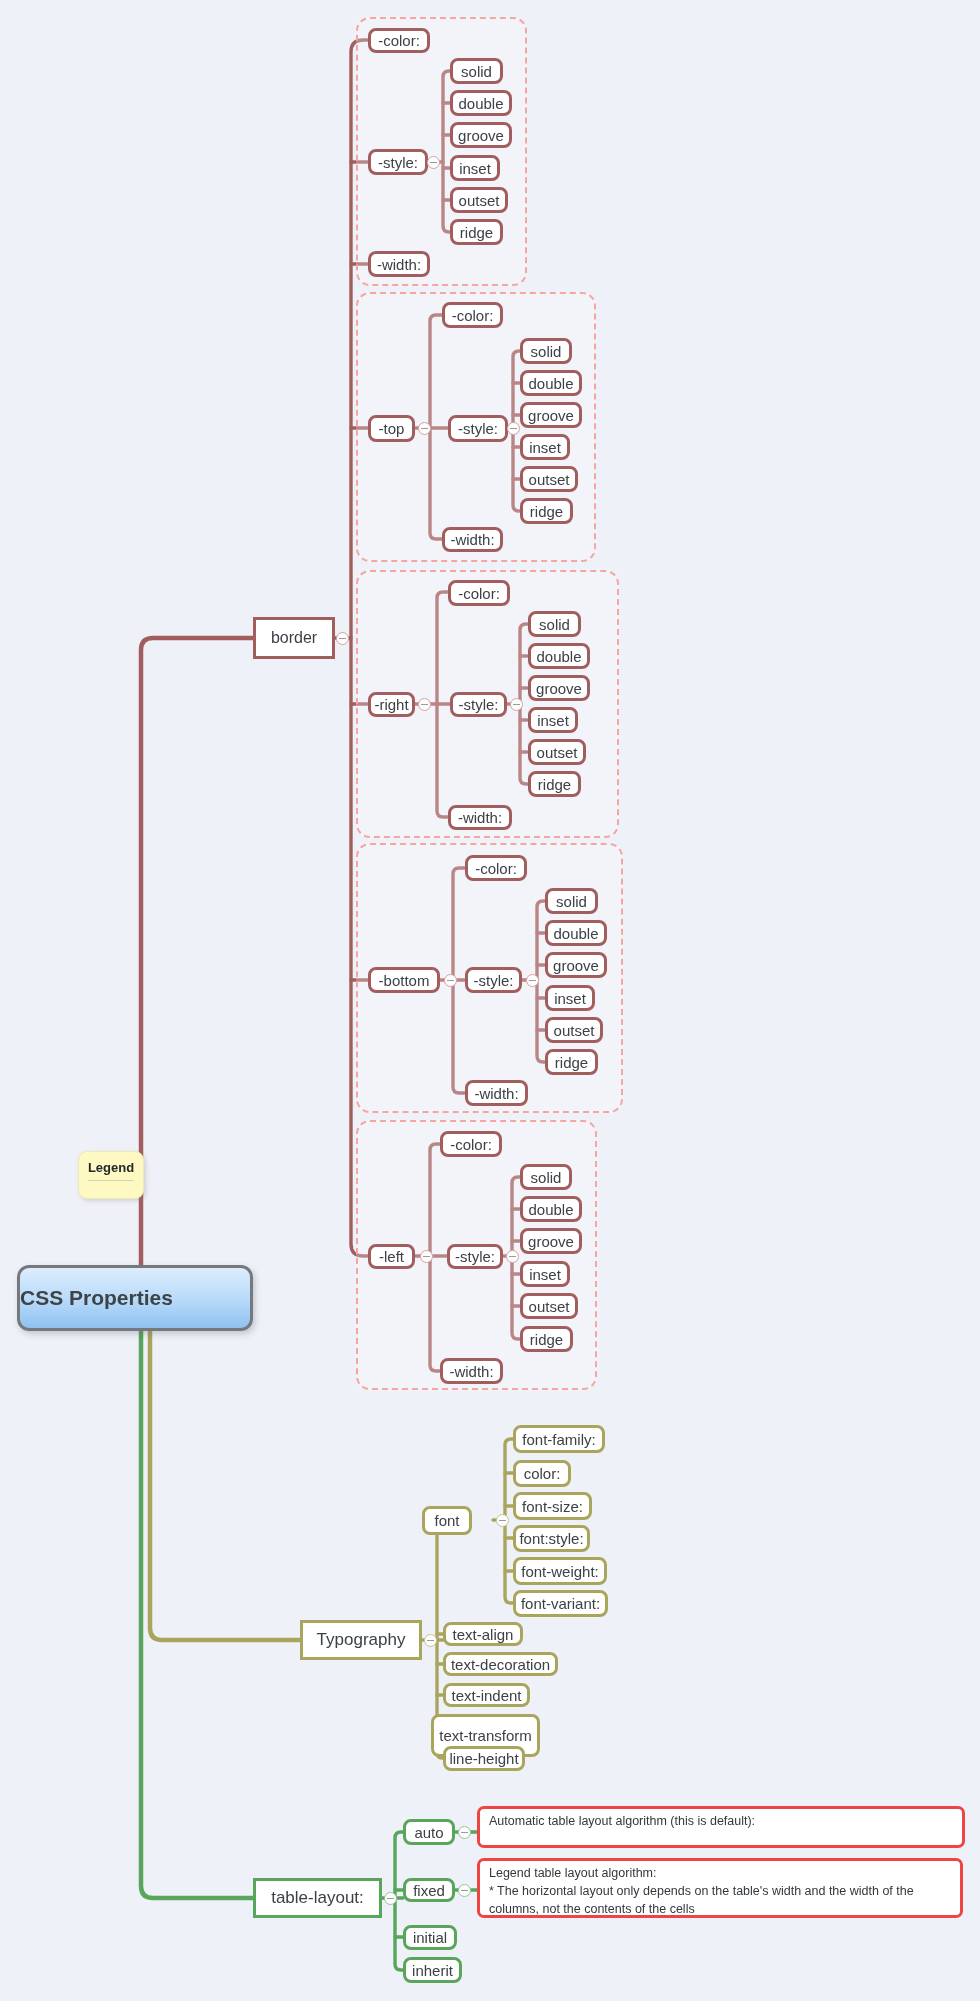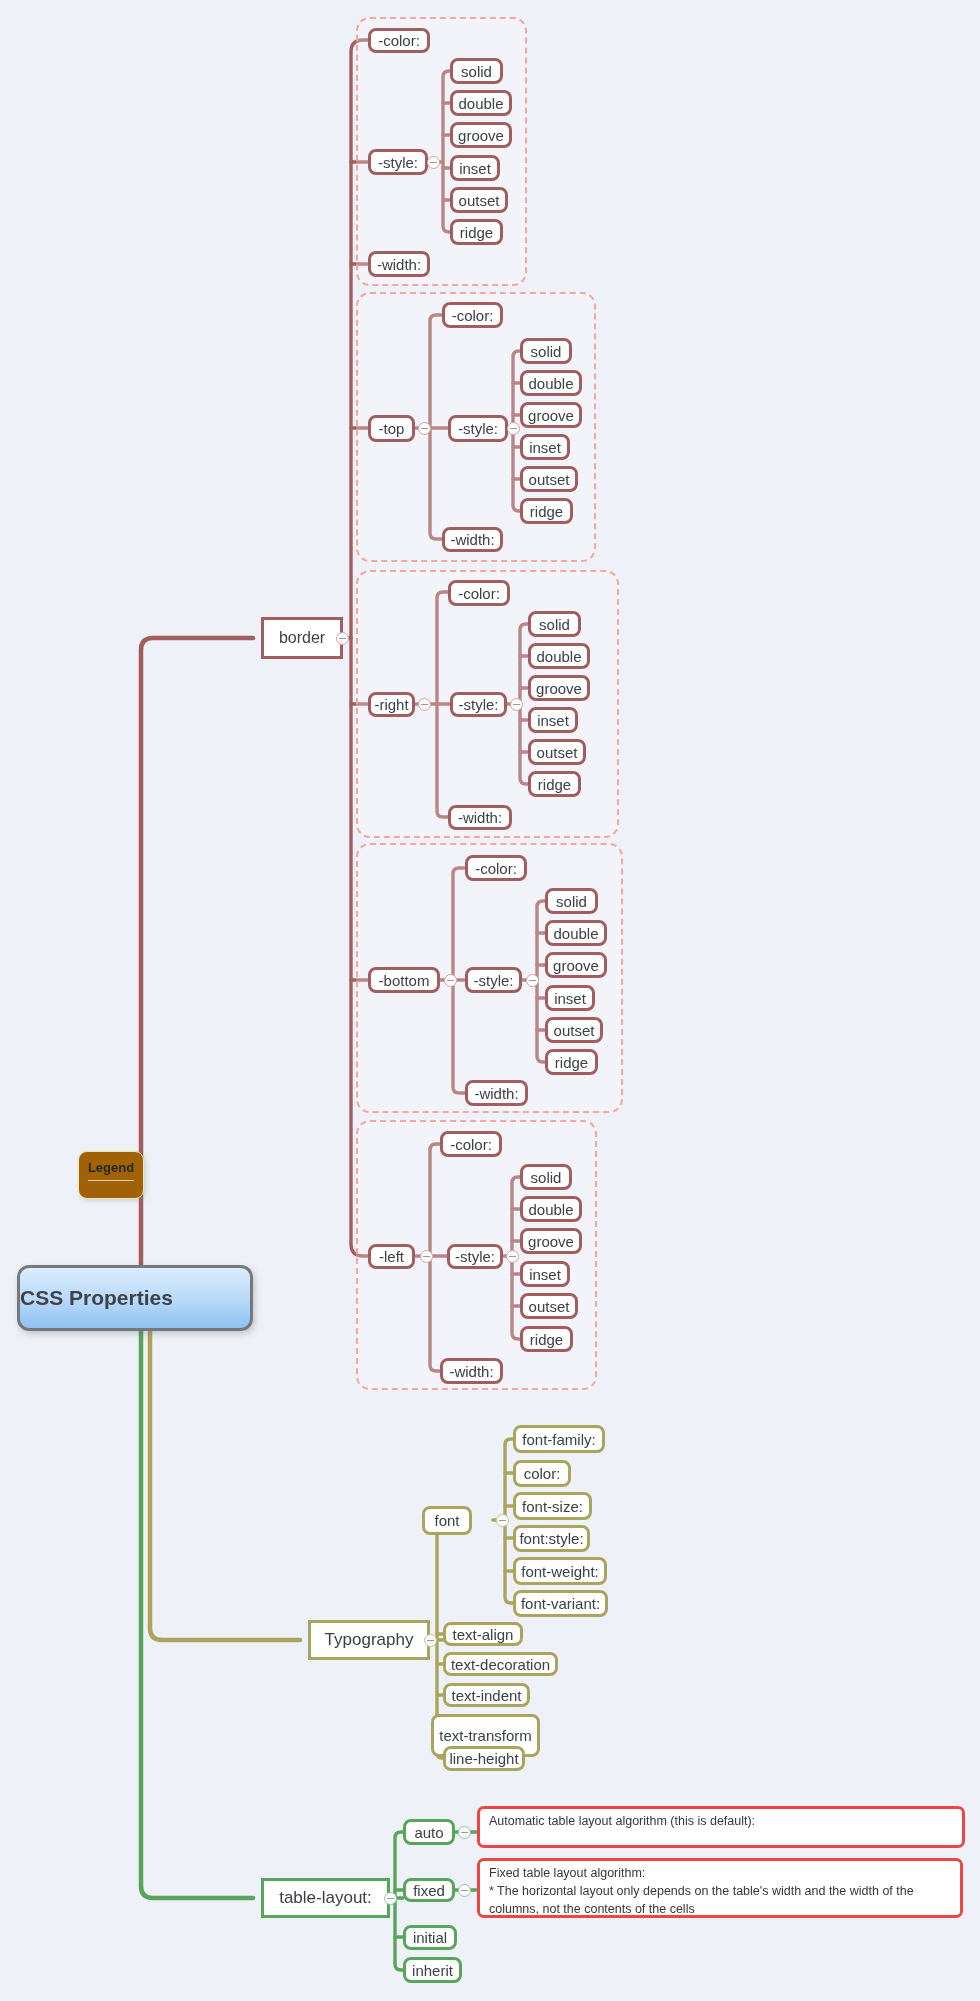--- a/index.html
+++ b/index.html
@@ -6,34 +6,34 @@
   body{font-family:"Liberation Sans",sans-serif;background:#eef0f7;}
   .canvas{position:relative;width:980px;height:2001px;background:#eff1f8;overflow:hidden;}
   svg.wires{position:absolute;left:0;top:0;z-index:1;}
 
   .node{position:absolute;z-index:3;box-sizing:border-box;background:#fff;
         display:flex;align-items:center;justify-content:center;
         color:#3c4147;font-size:15px;white-space:nowrap;}
   .r  {border:3px solid #a25e5e;border-radius:8px;}
   .o  {border:3px solid #a9a55d;border-radius:8px;}
   .g  {border:3px solid #58a55b;border-radius:8px;}
-  .big{font-size:16px;border-radius:0;border-width:3px;margin-left:8px;}
+  .big{font-size:16px;border-radius:0;border-width:3px;}
   .o.big,.g.big{font-size:17px;}
 
   .group{position:absolute;z-index:2;box-sizing:border-box;
          border:2px dashed #f5a69e;border-radius:14px;background:rgba(255,255,255,0.25);}
 
   .root{position:absolute;z-index:4;box-sizing:border-box;
         border:3px solid #75797e;border-radius:12px;
         background:linear-gradient(180deg,#dcedfd 0%,#b7d9f9 55%,#8ec2f1 100%);
         display:flex;align-items:center;justify-content:flex-start;
         font-size:21px;font-weight:bold;color:#3e4347;
         box-shadow:2px 3px 6px rgba(60,70,90,0.25);}
 
-  .legend{position:absolute;z-index:4;box-sizing:border-box;background:#a16207;
+  .legend{position:absolute;z-index:4;box-sizing:border-box;background:#fef9c3;
           border:1px solid #eceab8;border-radius:9px;
           box-shadow:2px 2px 4px rgba(120,120,90,0.25);}
   .legend .cap{font-size:13px;font-weight:bold;color:#23282e;text-align:center;margin-top:8px;}
   .legend .rule{height:1px;background:#d6d4b5;margin:5px 9px 0 9px;}
 
   .note{position:absolute;z-index:3;box-sizing:border-box;background:#fff;
         border:3px solid #ef4444;border-radius:7px;padding:4px 9px;
         font-size:12.5px;line-height:1.42;color:#33383d;}
   .note div{white-space:normal;}
 
@@ -224,21 +224,21 @@
   <div class="node g big" style="left:253px;top:1878px;width:129px;height:40px">table-layout:</div>
   <div class="node g" style="left:403px;top:1819px;width:52px;height:26px">auto</div>
   <div class="node g" style="left:403px;top:1878px;width:52px;height:24px">fixed</div>
   <div class="node g" style="left:403px;top:1925px;width:54px;height:25px">initial</div>
   <div class="node g" style="left:403px;top:1957px;width:59px;height:26px">inherit</div>
 
   <div class="note" style="left:477px;top:1806px;width:488px;height:42px">
     <div>Automatic table layout algorithm (this is default):</div>
   </div>
   <div class="note" style="left:477px;top:1858px;width:486px;height:60px">
-    <div>Fixed table layout algorithm:</div>
+    <div>Legend table layout algorithm:</div>
     <div> * The horizontal layout only depends on the table's width and the width of the columns, not the contents of the cells</div>
   </div>
 
   <div class="tg r-t" style="left:336px;top:632px"></div>
   <div class="tg r-t" style="left:427px;top:156px"></div>
   <div class="tg r-t" style="left:418px;top:422px"></div>
   <div class="tg r-t" style="left:507px;top:422px"></div>
   <div class="tg r-t" style="left:418px;top:698px"></div>
   <div class="tg r-t" style="left:510px;top:698px"></div>
   <div class="tg r-t" style="left:444px;top:974px"></div>

